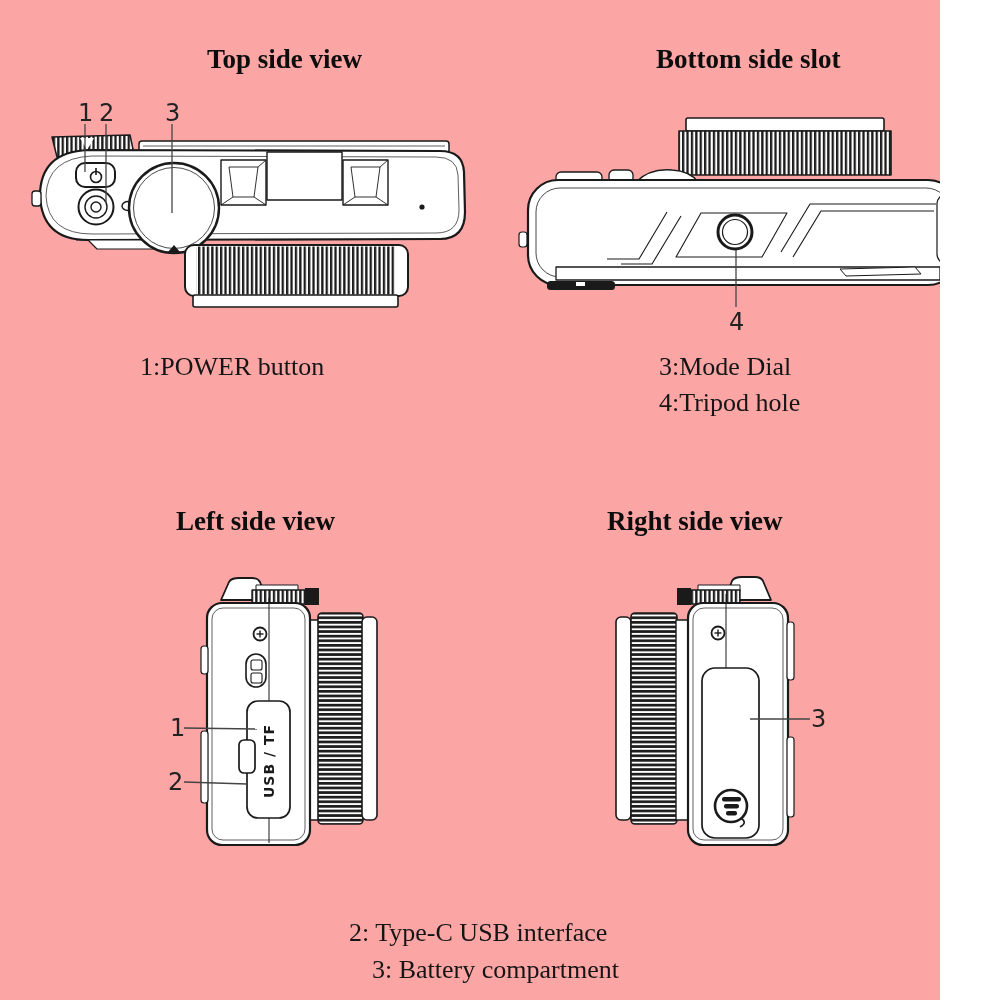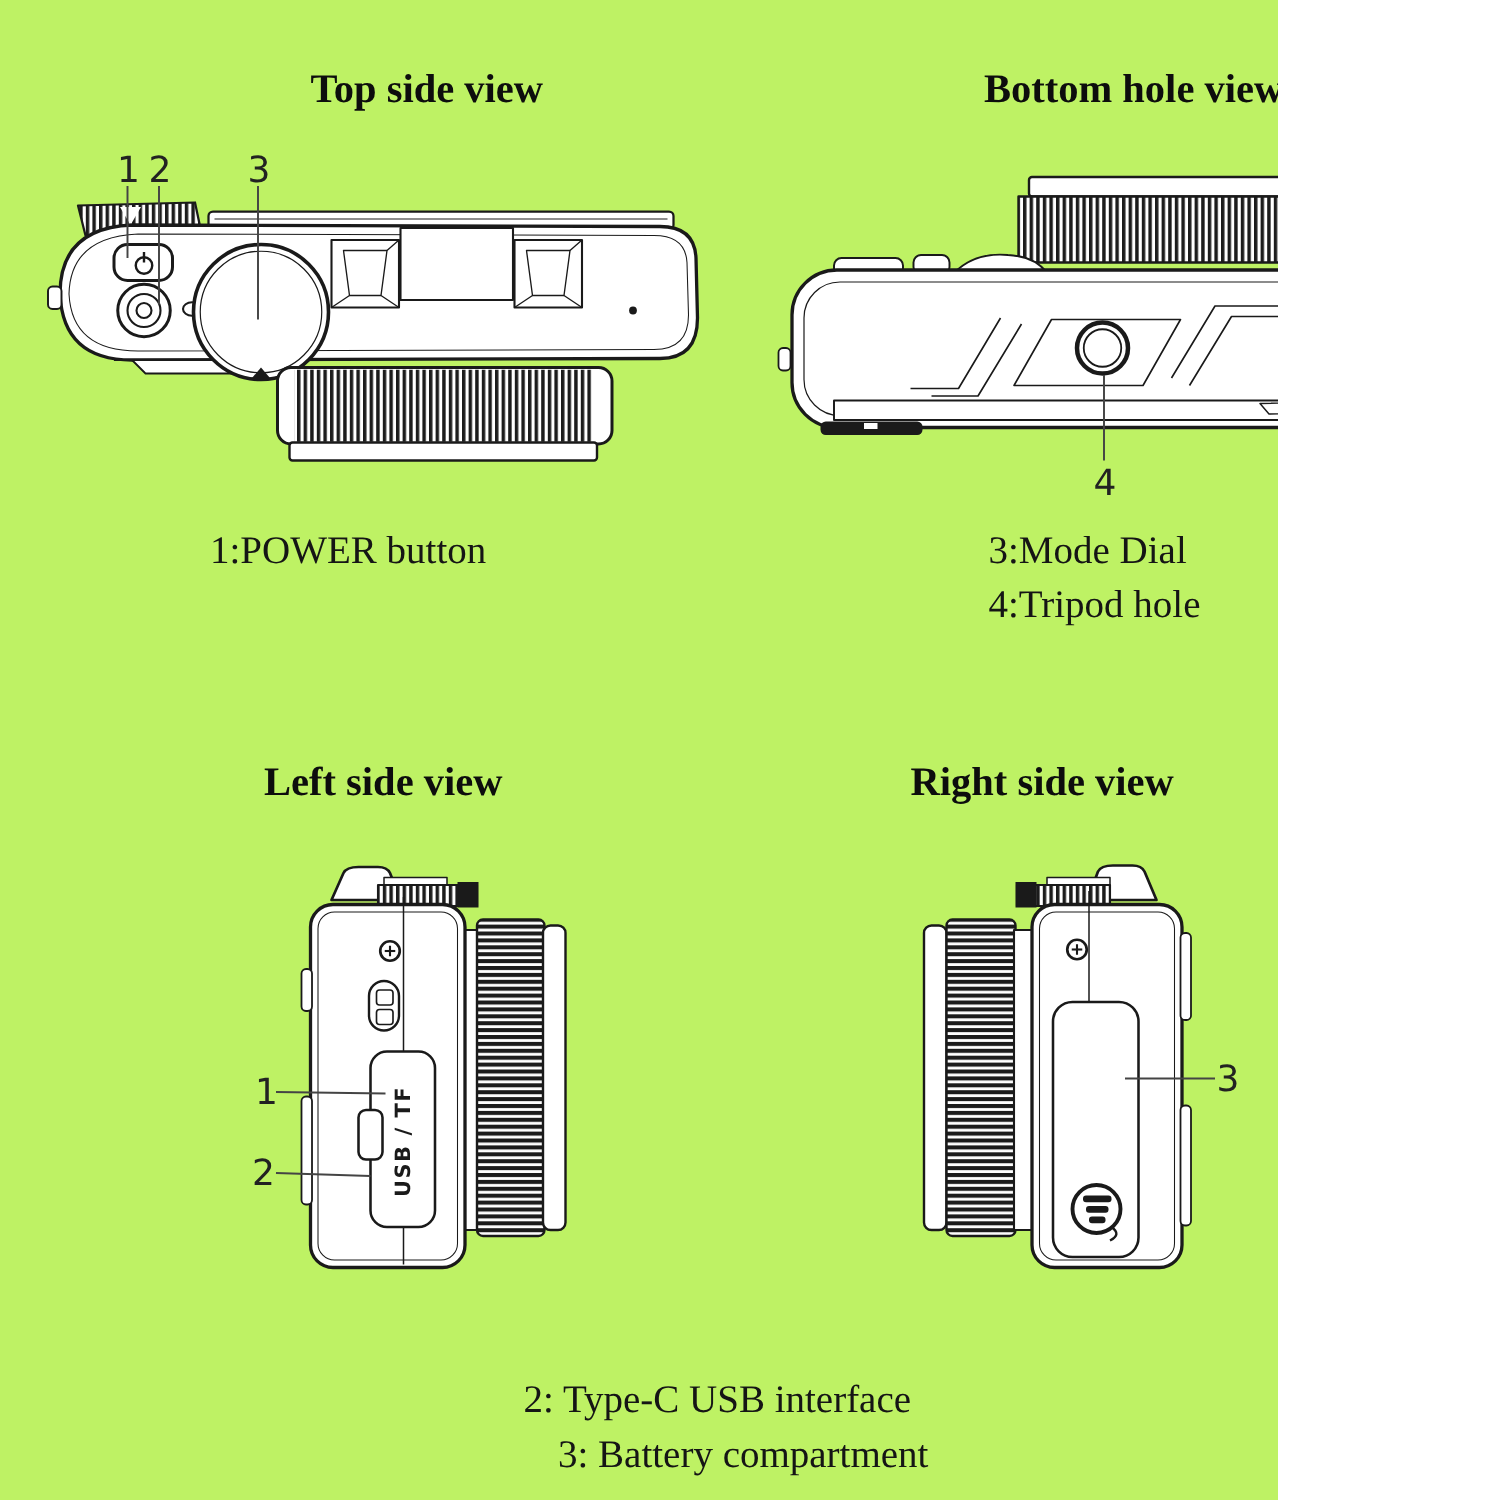--- a/index.html
+++ b/index.html
@@ -1,16 +1,16 @@
 <!DOCTYPE html>
 <html><head>
 <meta charset="utf-8">
 <style>
   html,body{margin:0;padding:0;background:#fff;}
-  #stage{position:relative;width:852px;height:1000px;background:#bef264;overflow:hidden;
+  #stage{position:relative;width:940px;height:1000px;background:#fca5a5;overflow:hidden;
          font-family:"Liberation Serif", serif;color:#111;}
   #art{position:absolute;left:0;top:0;}
   .title{position:absolute;font-weight:bold;font-size:27px;white-space:nowrap;color:#0d0d0d;}
   .legend-line{position:absolute;font-size:26px;white-space:nowrap;color:#151515;}
   .callout{position:absolute;font-family:"DejaVu Sans",sans-serif;font-size:24px;color:#222;
            width:14px;text-align:center;white-space:nowrap;}
   .port-label{position:absolute;left:224px;top:753px;width:90px;height:16px;text-align:center;
               transform:rotate(-90deg);font-family:"DejaVu Sans",sans-serif;font-weight:bold;
               font-size:14px;letter-spacing:1px;color:#1a1a1a;white-space:nowrap;}
 </style>
@@ -169,21 +169,21 @@
         <rect x="722" y="797" width="19" height="4.5" rx="2" fill="#1a1a1a" stroke="none"></rect>
         <rect x="724" y="804" width="15" height="4.5" rx="2" fill="#1a1a1a" stroke="none"></rect>
         <rect x="726" y="811" width="11" height="4.5" rx="2" fill="#1a1a1a" stroke="none"></rect>
         <path d="M 741,818 q 7,5 -1,9" stroke-width="1.6"></path>
       </g>
       <line x1="750" y1="719" x2="810" y2="719" stroke="#444" stroke-width="1.3"></line>
     </g>
   </svg>
 
   <div class="title" style="left:207px;top:44px;">Top side view</div>
-  <div class="title" style="left:656px;top:44px;">Bottom hole view</div>
+  <div class="title" style="left:656px;top:44px;">Bottom side slot</div>
   <div class="title" style="left:607px;top:506px;">Right side view</div>
   <div class="title" style="left:176px;top:506px;">Left side view</div>
 
   <div class="callout" style="left:78px;top:99px;">1</div>
   <div class="callout" style="left:99px;top:99px;">2</div>
   <div class="callout" style="left:165px;top:99px;">3</div>
   <div class="callout" style="left:729px;top:308px;">4</div>
   <div class="callout" style="left:170px;top:714px;">1</div>
   <div class="callout" style="left:168px;top:768px;">2</div>
   <div class="callout" style="left:811px;top:705px;">3</div>

